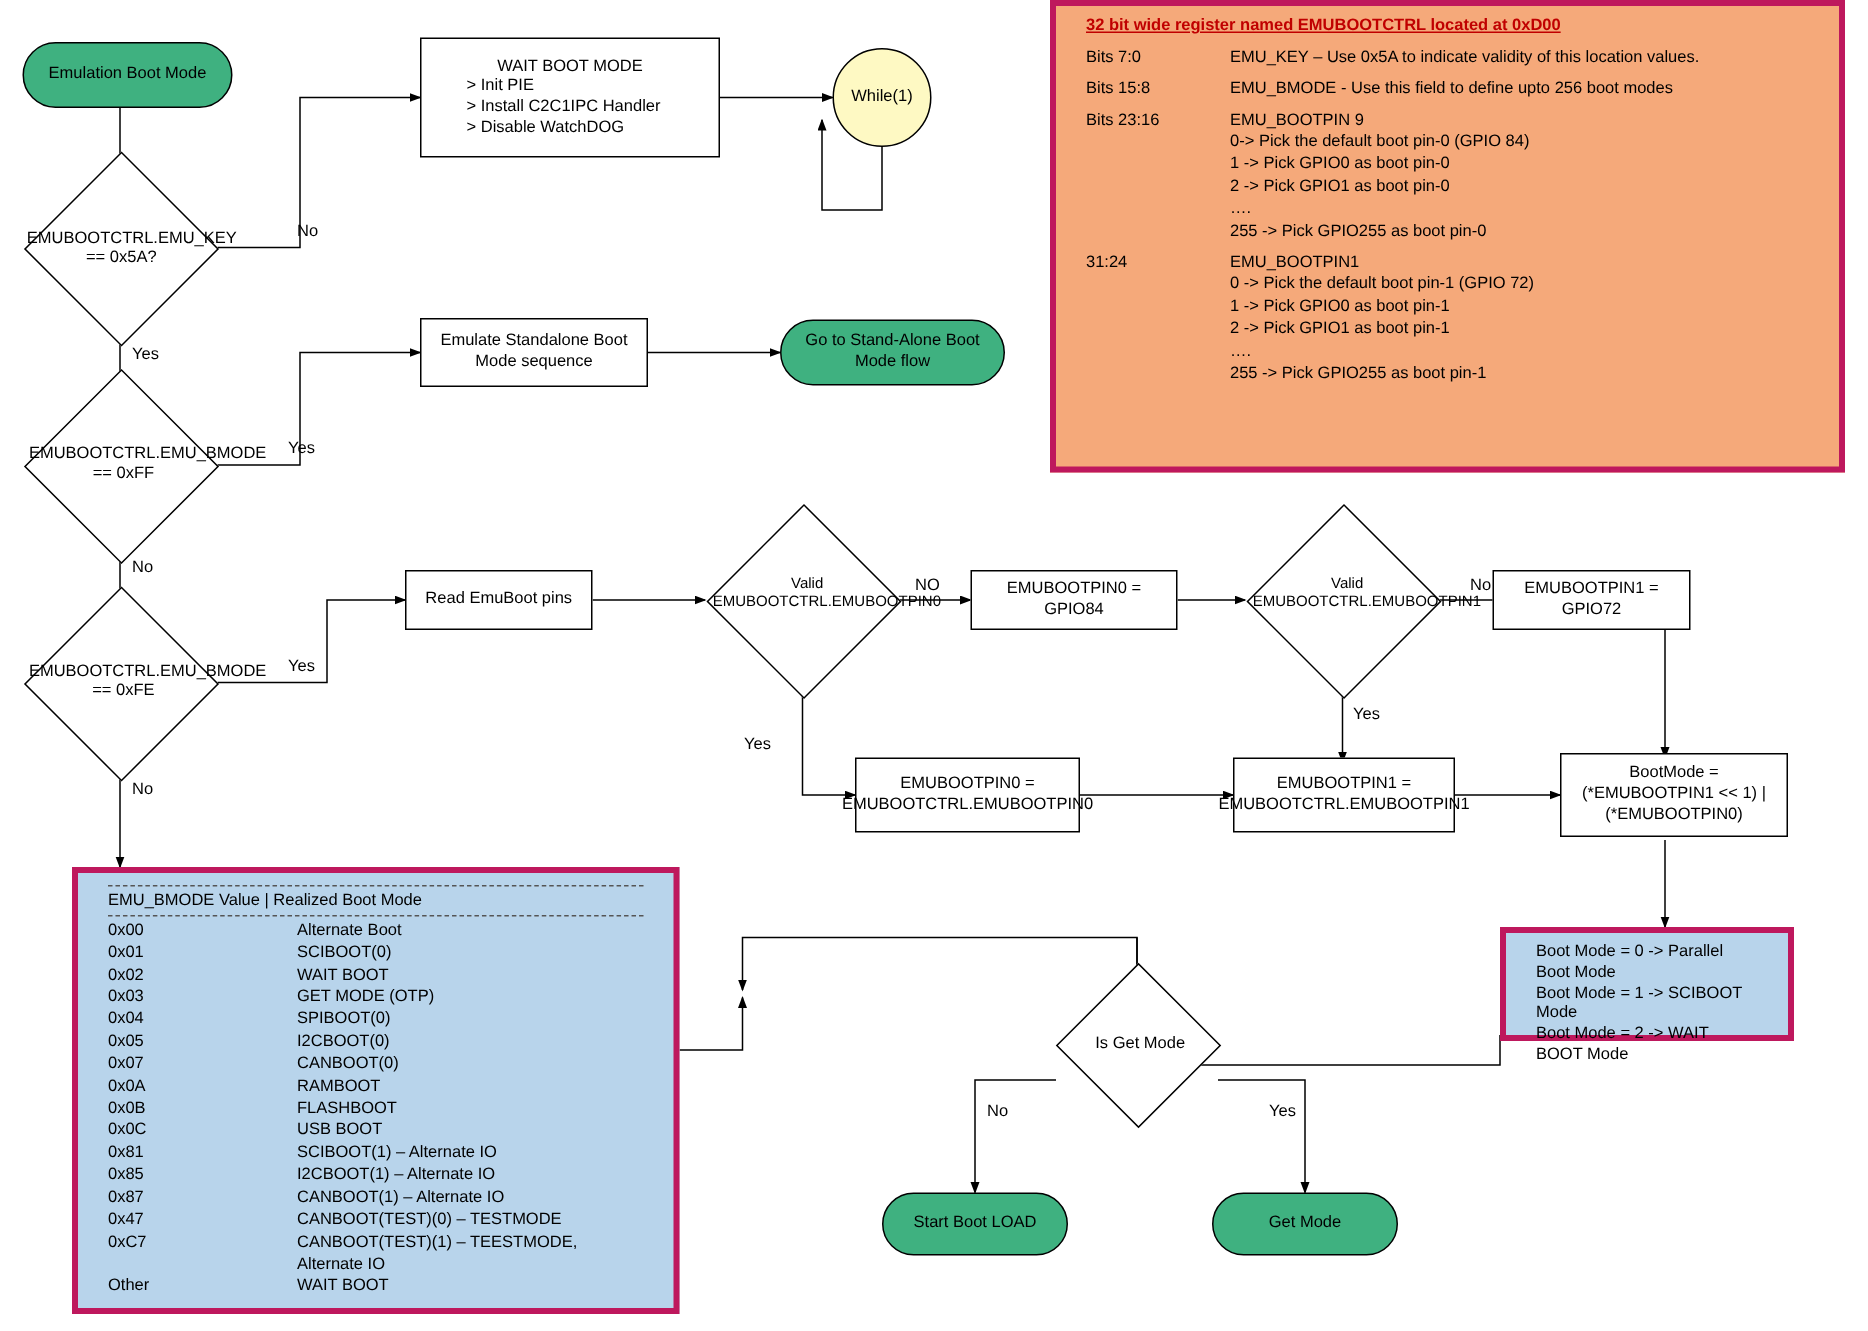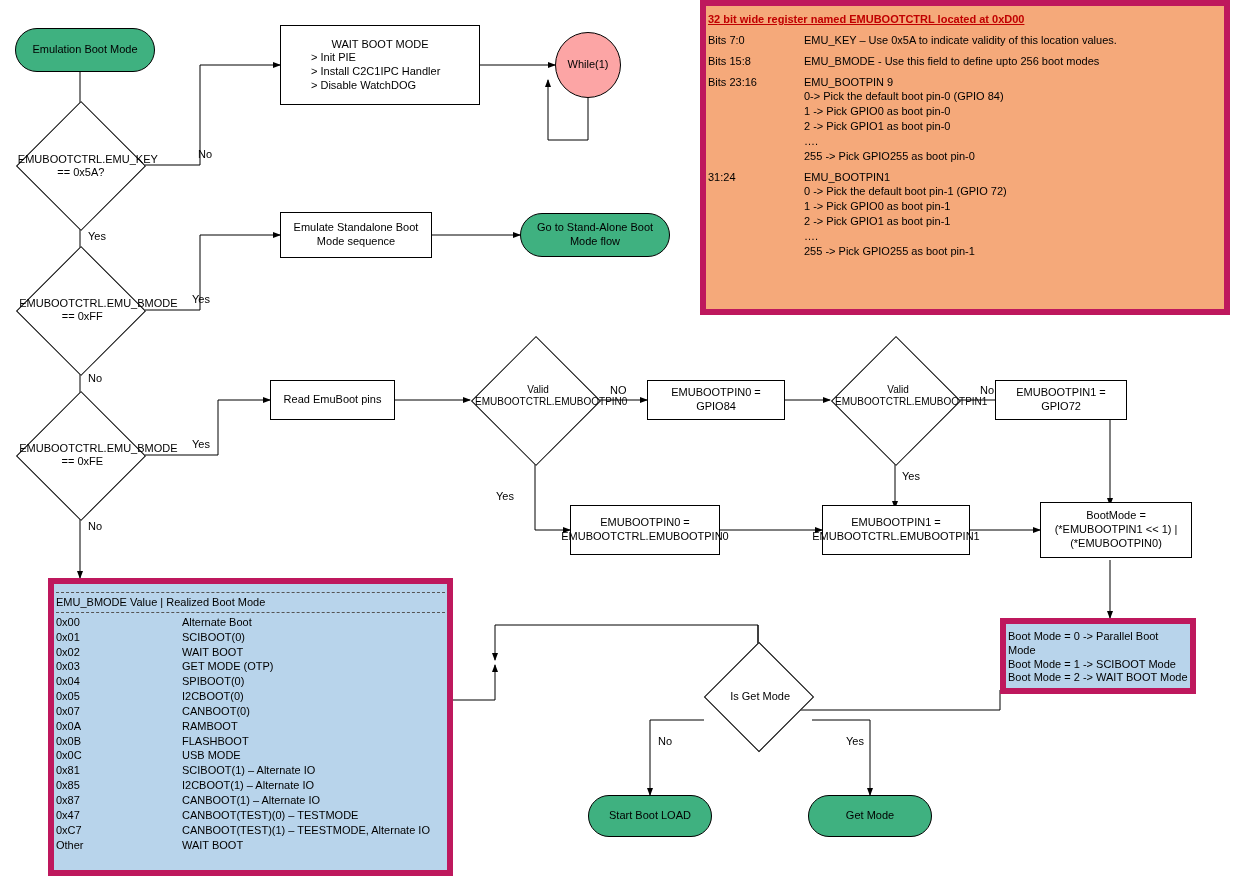--- a/index.html
+++ b/index.html
@@ -1,22 +1,22 @@
 <!DOCTYPE html>
 <html><head>
 <meta charset="utf-8">
 <style>
 html,body{margin:0;padding:0;font-family:Arial,Helvetica,sans-serif;font-size:11px;color:#000;background:#fff}
 .canvas{position:relative;width:1245px;height:887px}
 .node{position:absolute;border:1px solid #000;background:#fff;display:flex;align-items:center;justify-content:center;text-align:center;padding:4px;box-sizing:border-box;line-height:1.25}
 .terminator{border-radius:22px;background:#3fb180;color:#000}
-.round{border-radius:50%;background:#fca5a5}
+.round{border-radius:50%;background:#fef9c3}
 .diamond{position:absolute;background:#fff;border:1px solid #000;transform:rotate(45deg)}
 .dlabel{position:absolute;transform:rotate(-45deg);width:140%;text-align:center;line-height:1.2}
-.legend{position:absolute;border:6px solid #be185d;padding:6px 2px;box-sizing:border-box;font-size:11px;line-height:1.35}
+.legend{position:absolute;border:4px solid #be185d;padding:6px 20px;box-sizing:border-box;font-size:11px;line-height:1.35}
 .orange{background:#f5a97a}
 .blue{background:#b8d4eb}
 .edgelabel{position:absolute;font-size:11px;background:transparent}
 table.tbl{border-collapse:collapse;width:100%}
 table.tbl td{padding:0 6px 0 0;vertical-align:top;white-space:nowrap;font-size:11px}
 hr.dash{border:none;border-top:1px dashed #555;margin:2px 0}
 svg{position:absolute;left:0;top:0;pointer-events:none}
 .hdr{color:#c00000;font-weight:bold;text-decoration:underline}
 </style>
 </head>
@@ -285,21 +285,21 @@
           <tr>
             <td style="width: 120px;">0x0A</td>
             <td style="white-space: normal;">RAMBOOT</td>
           </tr>
           <tr>
             <td style="width: 120px;">0x0B</td>
             <td style="white-space: normal;">FLASHBOOT</td>
           </tr>
           <tr>
             <td style="width: 120px;">0x0C</td>
-            <td style="white-space: normal;">USB MODE</td>
+            <td style="white-space: normal;">USB BOOT</td>
           </tr>
           <tr>
             <td style="width: 120px;">0x81</td>
             <td style="white-space: normal;">SCIBOOT(1) – Alternate IO</td>
           </tr>
           <tr>
             <td style="width: 120px;">0x85</td>
             <td style="white-space: normal;">I2CBOOT(1) – Alternate IO</td>
           </tr>
           <tr>

